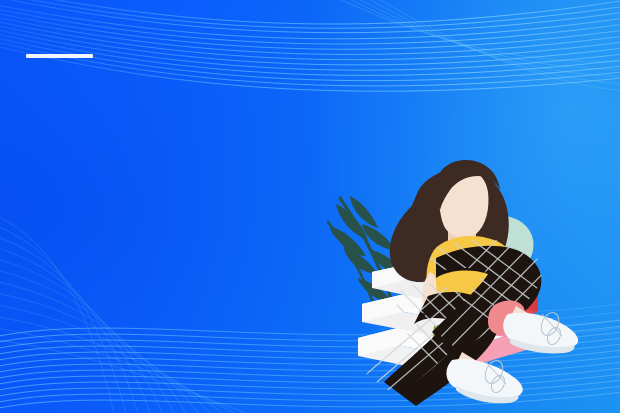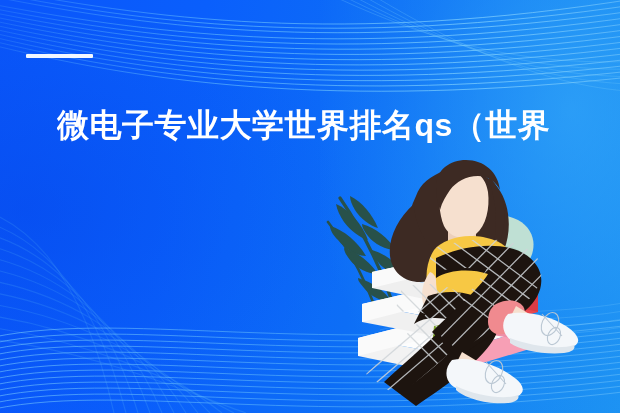--- a/index.html
+++ b/index.html
@@ -188,21 +188,20 @@
         <path d="M380,330 C 470,306 550,318 640,300"></path>
         <path d="M380,338 C 470,314 550,326 640,308"></path>
         <path d="M380,346 C 470,322 550,334 640,316"></path>
         <path d="M380,354 C 470,330 550,342 640,324"></path>
       </g>
     </g>
   </svg>
 
   <div class="title-rule"></div>
 
-  <div class="title-text">微电子专业大学世界排名qs（世界</div>
 
   <svg class="illustration" viewBox="0 0 310 275">
     <defs>
       <clipPath id="pantsClipUpper">
         <path d="M74,126 C 104,116 150,124 178,138 L 196,156 L 176,180 L 120,170 L 78,150 Z"></path>
       </clipPath>
       <clipPath id="legFrontClip">
         <path d="M120,112 C 160,96 206,98 224,116 C 236,128 232,146 222,158
                  C 204,180 170,198 150,214 L 126,194 C 148,166 168,146 176,132
                  C 160,128 134,130 120,136 Z"></path>

